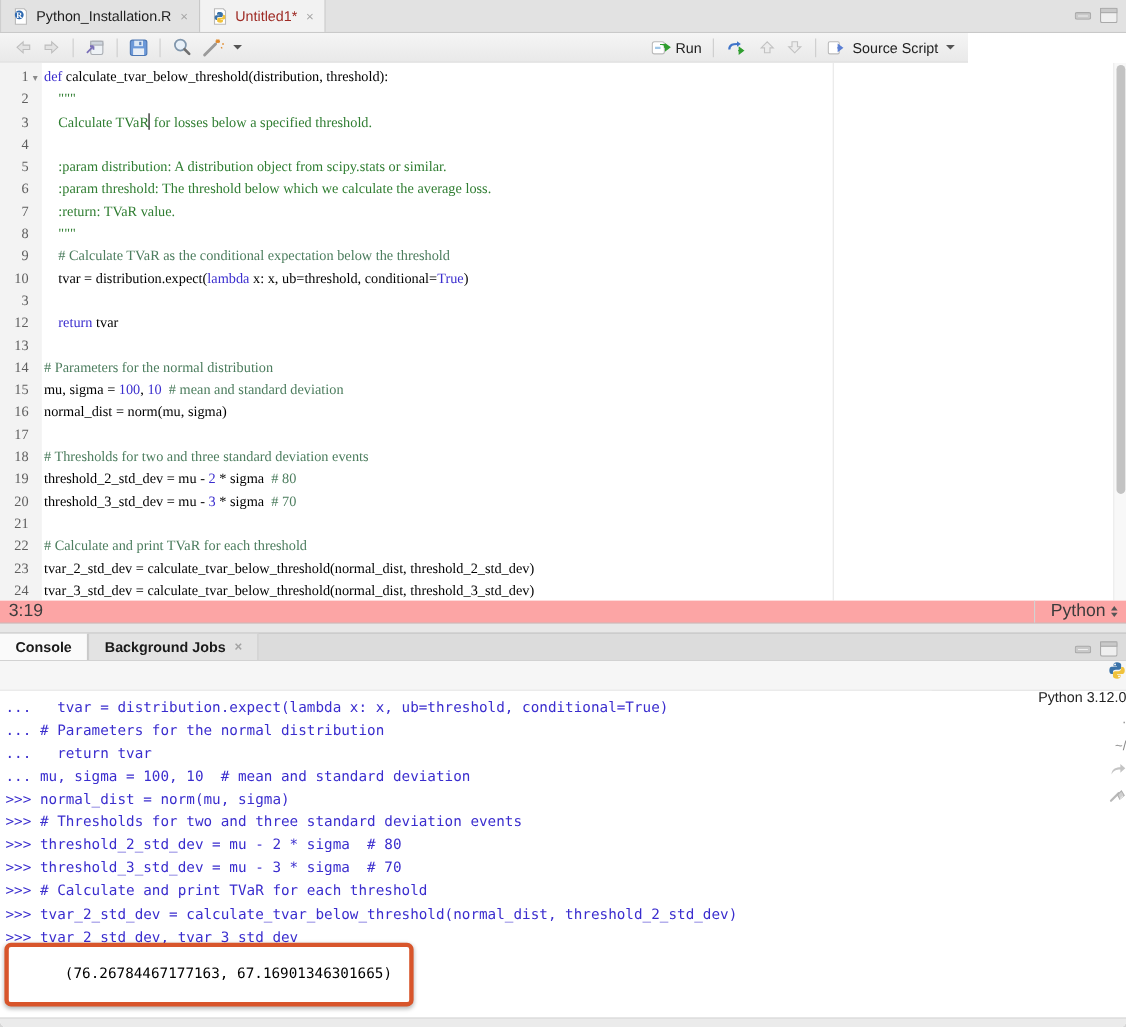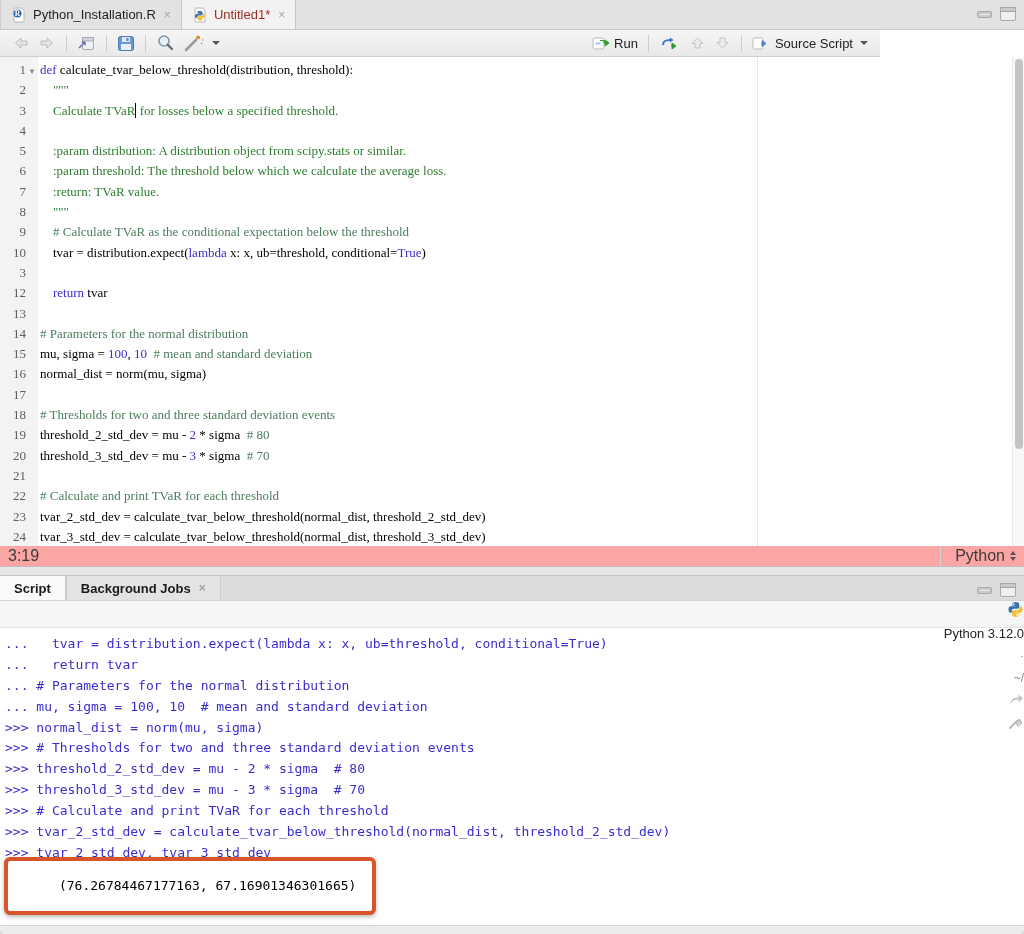--- a/index.html
+++ b/index.html
@@ -258,21 +258,21 @@
           <i class="up"></i>
           <i class="dn"></i>
         </span>
     </span>
   </div>
 
   <div class="gap"></div>
 
   <div class="console-tabbar">
     <div class="ctab active">
-      <span>Script</span>
+      <span>Console</span>
     </div>
     <div class="ctab plain">
       <span>Background Jobs</span>
       <span class="tab-close">×</span>
     </div>
     <div class="pane-controls">
       <span>
         <svg width="15" height="8" viewBox="0 0 15 8">
             <rect x="0.5" y="1.5" width="14" height="6" rx="1.5" fill="#c9c9c9" stroke="#a9a9a9"></rect>
             <line x1="3" y1="4.5" x2="12" y2="4.5" stroke="#efefef"></line>
@@ -309,22 +309,22 @@
           <line x1="4" y1="14" x2="11" y2="7" stroke="#b9b9b9" stroke-width="2" stroke-linecap="round"></line>
           <path d="M10 8.5 13.5 5 16 9 12 12.5 Z" fill="#cfcfcf" stroke="#b0b0b0"></path>
           <path d="M12.2 12 15 9.5" stroke="#e8e8e8"></path>
         </svg>
     </span>
   </div>
 
   <div class="console-body">
     <div>
         <div class="console-line">...   tvar = distribution.expect(lambda x: x, ub=threshold, conditional=True)</div>
+        <div class="console-line">... # Parameters for the normal distribution</div>
         <div class="console-line">...   return tvar</div>
-        <div class="console-line">... # Parameters for the normal distribution</div>
         <div class="console-line">... mu, sigma = 100, 10  # mean and standard deviation</div>
         <div class="console-line">&gt;&gt;&gt; normal_dist = norm(mu, sigma)</div>
         <div class="console-line">&gt;&gt;&gt; # Thresholds for two and three standard deviation events</div>
         <div class="console-line">&gt;&gt;&gt; threshold_2_std_dev = mu - 2 * sigma  # 80</div>
         <div class="console-line">&gt;&gt;&gt; threshold_3_std_dev = mu - 3 * sigma  # 70</div>
         <div class="console-line">&gt;&gt;&gt; # Calculate and print TVaR for each threshold</div>
         <div class="console-line">&gt;&gt;&gt; tvar_2_std_dev = calculate_tvar_below_threshold(normal_dist, threshold_2_std_dev)</div>
         <div class="console-line">&gt;&gt;&gt; tvar_2_std_dev, tvar_3_std_dev</div>
       </div>
     <div class="result-box">

